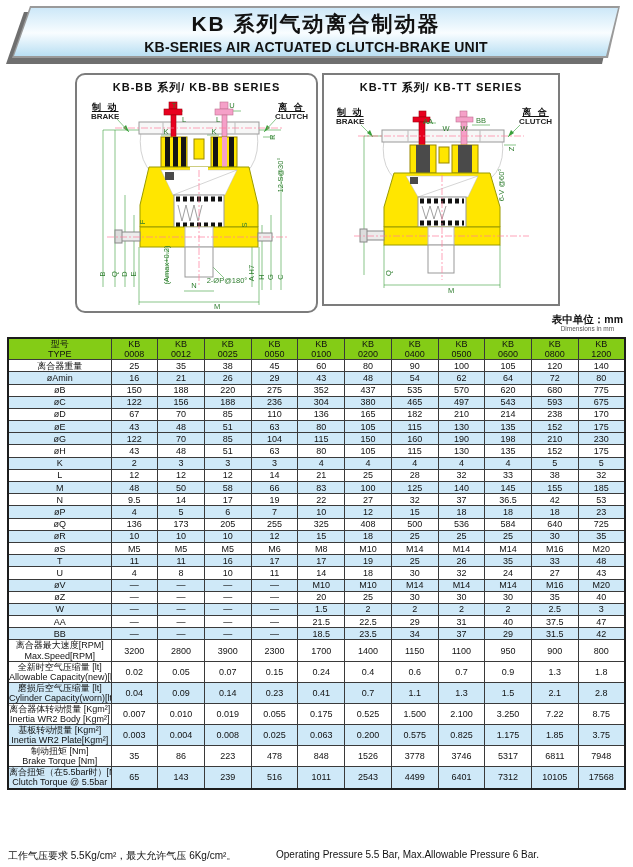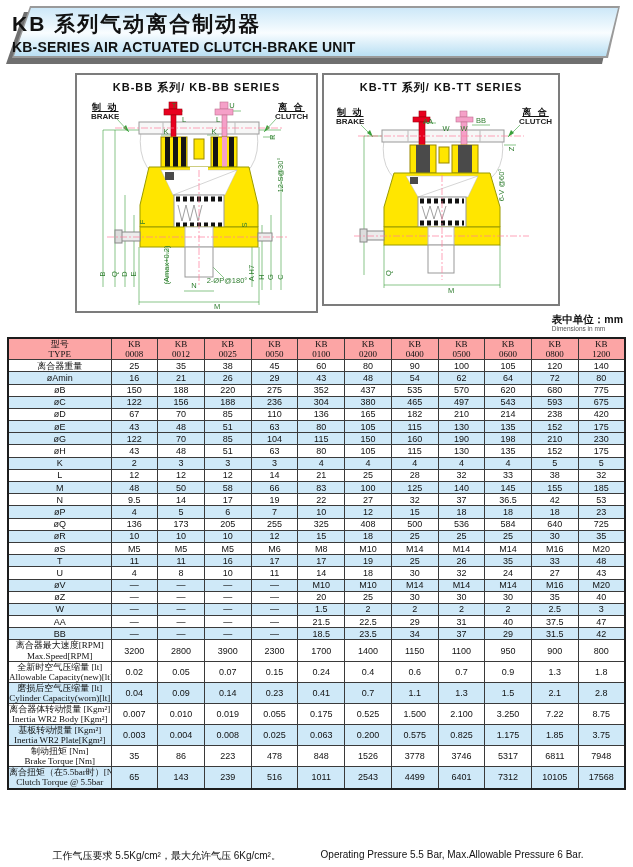--- a/index.html
+++ b/index.html
@@ -10,60 +10,60 @@
   
   .banner-wrap { position:absolute; left:12px; top:6px; width:608px; height:52px; }
   .banner-shadow { position:absolute; left:-6px; top:6px; width:100%; height:100%;
     background:#6f6f6f; clip-path:polygon(18px 0%, 100% 0%, calc(100% - 12px) 100%, 0% 100%); }
   .banner-border { position:absolute; left:0; top:0; width:100%; height:100%;
     background:#9a9a9a; clip-path:polygon(18px 0%, 100% 0%, calc(100% - 12px) 100%, 0% 100%); }
   .banner-face { position:absolute; left:2px; top:2px; width:604px; height:48px;
     background:linear-gradient(180deg,#cde8f8 0%,#ecf7fd 38%,#f9fdff 52%,#b9dff3 100%);
     clip-path:polygon(17px 0%, 100% 0%, calc(100% - 12px) 100%, 0% 100%); }
   .banner-text { position:absolute; left:0; top:0; width:100%; height:100%;
-    display:flex; flex-direction:column; align-items:flex-start; justify-content:center; gap:1px; }
+    display:flex; flex-direction:column; align-items:center; justify-content:center; gap:1px; }
   .banner-zh { font-size:21px; font-weight:bold; letter-spacing:2px; }
   .banner-en { font-size:14px; font-weight:bold; letter-spacing:0.2px; }
 
   
   .panel { position:absolute; top:73px; background:#fff; border:2px solid #7c7c7c; }
-  #panel-left  { left:75px;  width:243px; height:240px; }
+  #panel-left  { left:75px;  width:243px; height:240px;border-radius:10px; }
   #panel-right { left:322px; width:238px; height:233px; }
   .panel-title { position:absolute; top:5px; left:0; width:100%; text-align:center;
     font-size:11px; font-weight:bold; letter-spacing:1px; }
   .side-label { position:absolute; text-align:center; line-height:1.15; }
   .side-zh { font-size:9px; font-weight:bold; letter-spacing:2px;text-decoration:underline; }
   .side-en { font-size:8px; font-weight:bold; color:#222; }
   .drawing { position:absolute; left:0; top:0; }
   .dim { position:absolute; color:#2e7d2e; font-size:7.5px; white-space:nowrap;
     transform:translate(-50%,-50%); line-height:1; }
   .dim.rot { transform:translate(-50%,-50%) rotate(-90deg); }
 
   
-  .units-note { position:absolute; right:10px; top:313px; text-align:left; line-height:1.15; }
+  .units-note { position:absolute; right:10px; top:313px; text-align:center; line-height:1.15; }
   .units-zh { font-size:10.5px; font-weight:bold; }
   .units-en { font-size:6.5px; color:#555; }
 
   
   #spec-table { position:absolute; left:7px; top:337px; width:619px;
     border-collapse:collapse; table-layout:fixed; border:2px solid #1c1c1c; }
   #spec-table td { border:1px solid #3a3a3a; text-align:center; vertical-align:middle;
     font-size:9px; padding:0; line-height:1.12; overflow:hidden; }
   #spec-table .c-label { width:103px; }
   tr.row-blue td { background:#cfe9f8; }
-  tr.header-row td { height:20px; background:#fca5a5; font-size:9px;font-family:Liberation Serif, serif; }
+  tr.header-row td { height:20px; background:#84cc16; font-size:9px; }
   tr.dim-row td { height:12.2px; }
   tr.spec-row td { height:20px; }
   td.label-cell { font-size:8.5px; }
   td.spec-label { text-align:right; padding-right:5px; font-size:8px; line-height:1.2; }
-  td.spec-label div { white-space:nowrap;font-family:Liberation Serif, serif; }
+  td.spec-label div { white-space:nowrap; }
 
   
   .footer-note { position:absolute; left:8px; top:849px; width:620px; font-size:10px;
-    display:flex;justify-content:center; }
+    display:flex; }
   .footer-zh { width:268px; }
   .footer-en { }
 </style>
 </head>
 <body>
 
 <div id="page">
 
   <div class="banner-wrap">
     <div class="banner-shadow"></div>
@@ -423,21 +423,21 @@
           <td>67</td>
           <td>70</td>
           <td>85</td>
           <td>110</td>
           <td>136</td>
           <td>165</td>
           <td>182</td>
           <td>210</td>
           <td>214</td>
           <td>238</td>
-          <td>420</td>
+          <td>170</td>
         </tr>
         <tr class="dim-row row-blue">
           <td class="label-cell">øE</td>
           <td>43</td>
           <td>48</td>
           <td>51</td>
           <td>63</td>
           <td>80</td>
           <td>105</td>
           <td>115</td>

